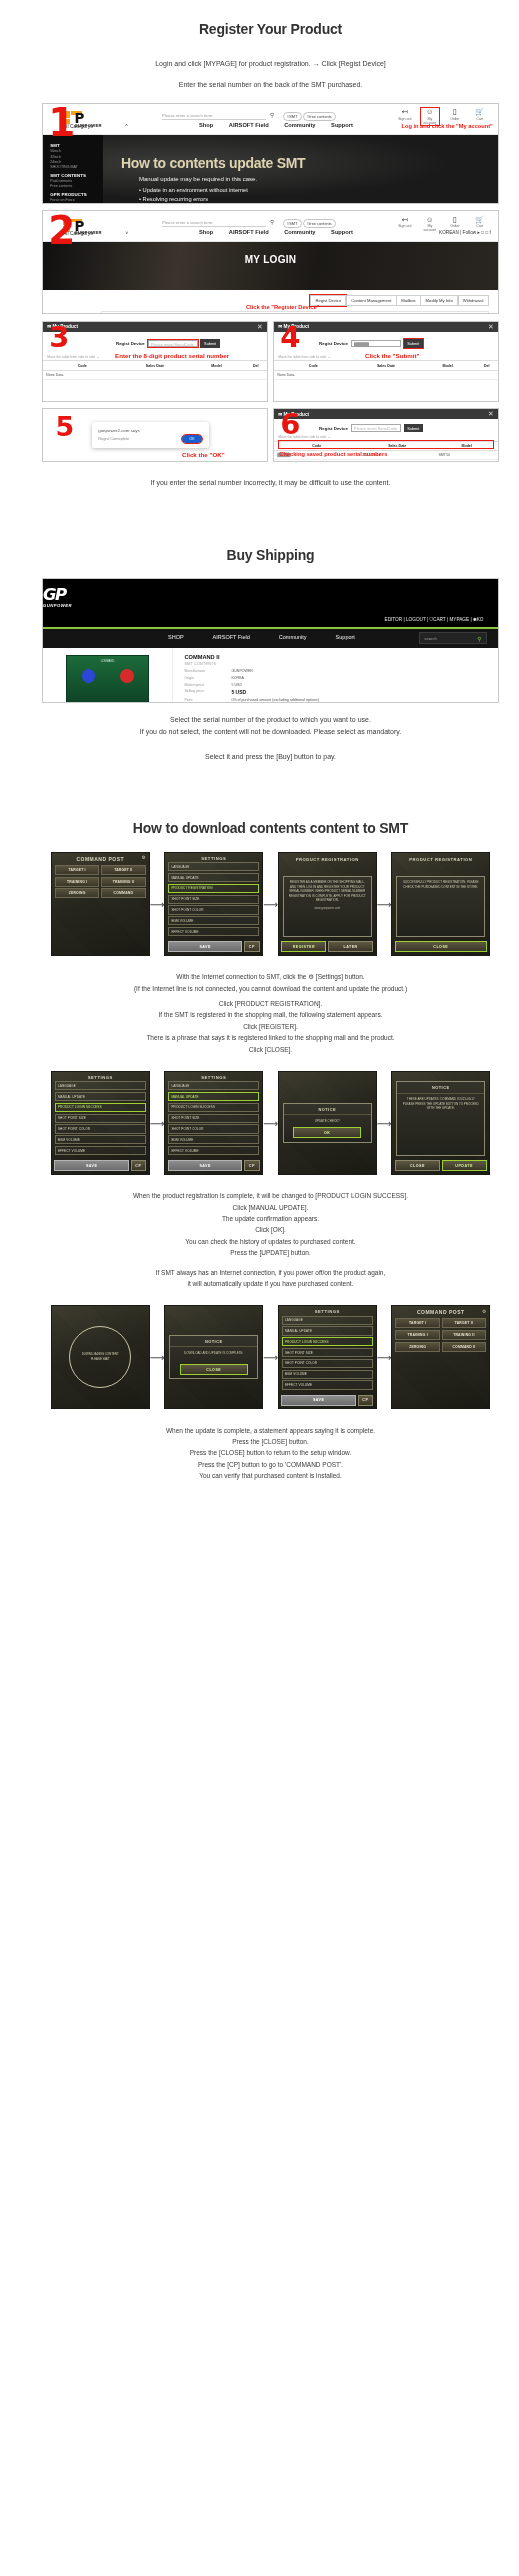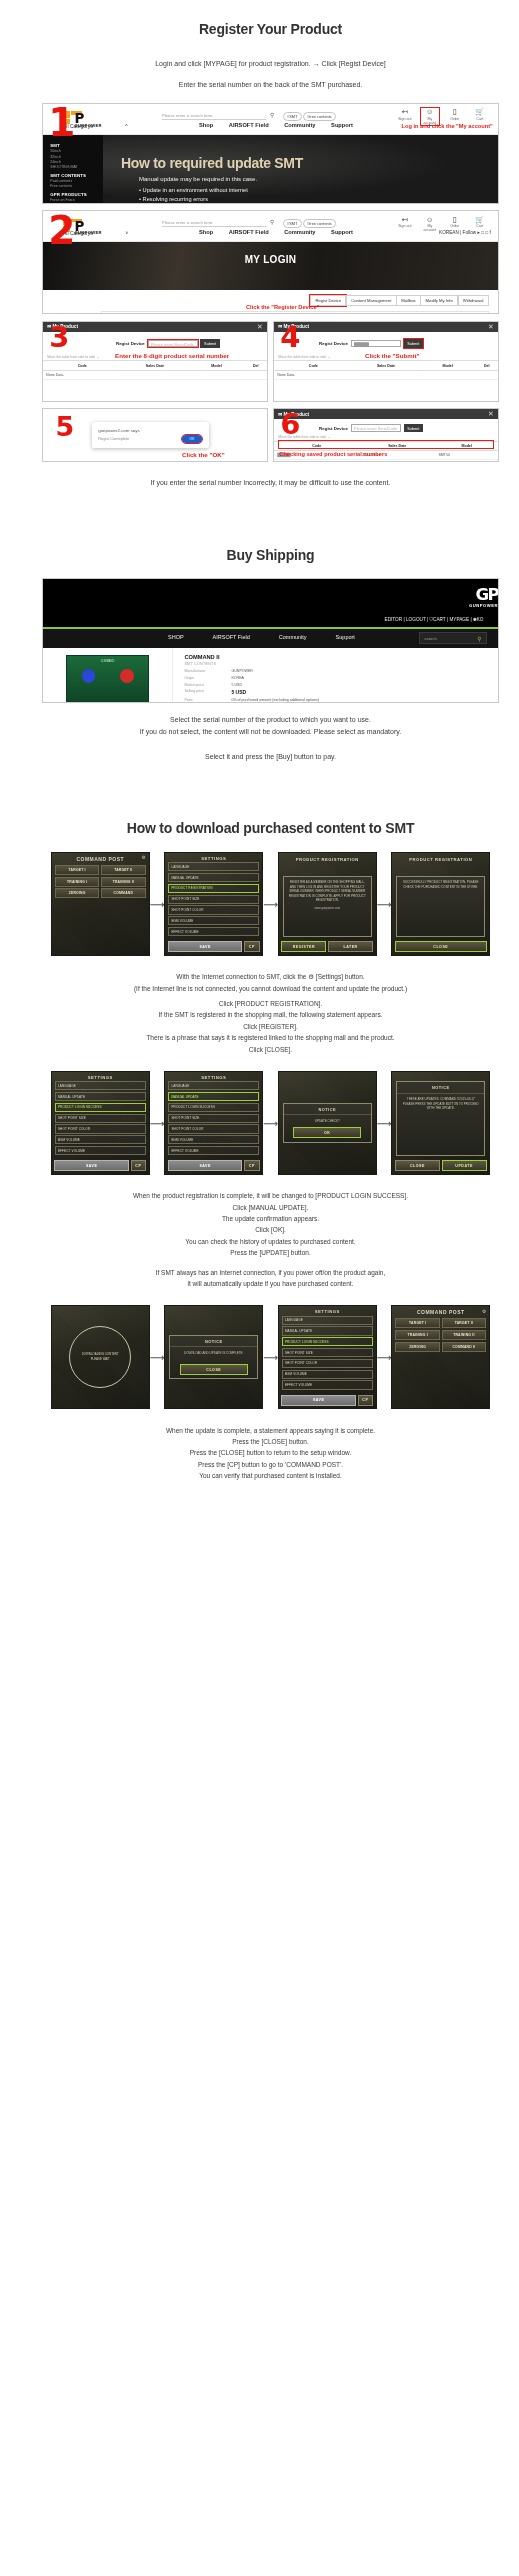--- a/index.html
+++ b/index.html
@@ -151,21 +151,21 @@
   }
   .alert-dom { font-size:4.4px; color:#555; }
   .alert-msg { font-size:3.9px; color:#8a8a8a; margin-top:3.1px; }
   .alert-ok {
     position:absolute; right:7.3px; bottom:4.7px; background:#1a5fd0; color:#fff;
     font-size:3.4px; border-radius:6.2px; padding:2.1px 7.3px;
   }
 
   
   .bc-head { background:#000; height:48px; position:relative; }
-  .bc-gp { position:absolute; left:0; right:0; top:6.2px; text-align:right; }
+  .bc-gp { position:absolute; left:0; right:0; top:6.2px; text-align:left;font-style:italic; }
   .bc-gp .mark { font-size:16.6px; font-weight:bold; color:#fff; font-family:"DejaVu Sans",sans-serif; letter-spacing:-1.6px;}
   .bc-gp .word { font-size:4.2px; font-weight:bold; color:#fff; letter-spacing:0.5px; margin-top:-1px;}
   .bc-util { position:absolute; right:14.5px; bottom:5.2px; font-size:4.7px; color:#e6e6e6; }
   .bc-green { height:1.6px; background:#8cc63e; }
   .bc-nav { background:#141414; height:18.7px; position:relative; }
   .bc-menu { position:absolute; left:125px; top:5.2px; display:flex; gap:29px; font-size:5.5px; color:#f0f0f0; }
   .bc-search {
     position:absolute; right:11.4px; top:3.6px; width:68px; height:11.4px; background:#232323;
     border:0.5px solid #3a3a3a; font-size:4.2px; color:#9b9b9b; line-height:11.4px; padding-left:4.7px;
   }
@@ -279,21 +279,21 @@
         <div class="sm-i">24inch</div>
         <div class="sm-i">SHOOTING MAT</div>
         <div class="sm-h">SMT CONTENTS</div>
         <div class="sm-i">Paid contents</div>
         <div class="sm-i">Free contents</div>
         <div class="sm-h">GPR PRODUCTS</div>
         <div class="sm-i">Force on Force</div>
         <div class="sm-i">ESS</div>
 
       </div>
-      <div class="hero-title">How to required update SMT</div>
+      <div class="hero-title">How to contents update SMT</div>
       <div class="hero-sub">Manual update may be required in this case.</div>
       <div class="hero-bul" style="top:52px;">• Update in an environment without internet</div>
       <div class="hero-bul" style="top:61px;">• Resolving recurring errors</div>
 
     </div>
   </div>
 
   <div class="spacer-12"></div>
 
   <div class="shot" style="width:457px;height:104px;">
@@ -531,21 +531,21 @@
 
   <div class="spacer-20"></div>
   <p class="caption">Select the serial number of the product to which you want to use.</p>
   <p class="caption">If you do not select, the content will not be downloaded. Please select as mandatory.</p>
   <div class="spacer-24"></div>
   <p class="caption">Select it and press the [Buy] button to pay.</p>
 
   <div class="spacer-70"></div>
   <div class="spacer-40"></div>
 
-  <h1 class="section-title">How to download purchased content to SMT</h1>
+  <h1 class="section-title">How to download contents content to SMT</h1>
   <div class="spacer-30"></div>
 
   <div class="devrow">
     <div class="dev" style="width:99px;height:104px;">
       <div class="dev-title big">COMMAND POST</div>
       <span class="dev-gear">⚙</span>
       <div style="display:grid;grid-template-columns:1fr 1fr;gap:1.6px;padding:3.1px 3.1px 0 3.1px;">
         <div class="dev-tile">TARGET I</div>
         <div class="dev-tile">TARGET II</div>
         <div class="dev-tile">TRAINING I</div>

